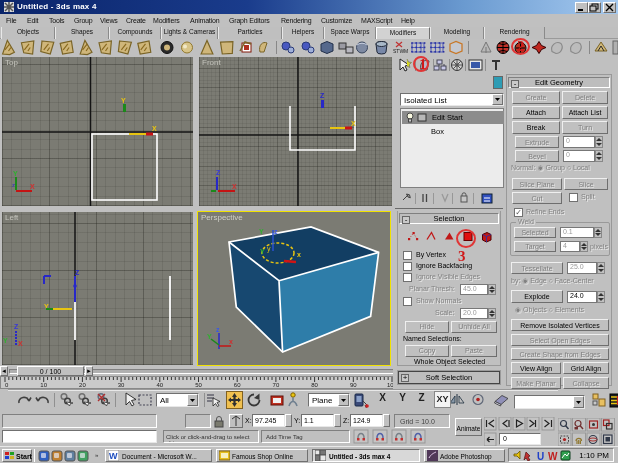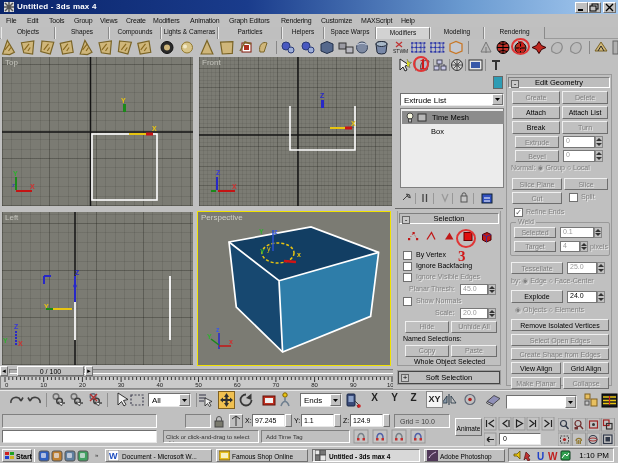--- a/index.html
+++ b/index.html
@@ -383,21 +383,21 @@
       <line x1="375.52" y1="0" x2="375.52" y2="3" stroke="#333" stroke-width="1"></line>
       <line x1="379.39" y1="0" x2="379.39" y2="3" stroke="#333" stroke-width="1"></line>
       <line x1="383.26" y1="0" x2="383.26" y2="3" stroke="#333" stroke-width="1"></line>
       <line x1="387.13" y1="0" x2="387.13" y2="3" stroke="#333" stroke-width="1"></line>
       <line x1="391" y1="0" x2="391" y2="5" stroke="#333" stroke-width="1"></line>
       <text x="391" y="10" font-size="6" fill="#222" text-anchor="middle">100</text>
       <text x="4" y="10" font-size="6" fill="#222">0</text>
     </svg>
 </div>
 
-<div class="abs" style="left:0;top:389px;width:550px;height:21px;background:#c0c0c0;border-top:1px solid #9a9a9a;box-shadow:inset 0 1px 0 #e8e8e8;" id="botbar">
+<div class="abs" style="left:8px;top:389px;width:550px;height:21px;background:#c0c0c0;border-top:1px solid #9a9a9a;box-shadow:inset 0 1px 0 #e8e8e8;" id="botbar">
 <svg class="abs" style="left:0;top:0" width="618" height="21" id="botbarsvg">
       <path d="M-5 4 A 5 4.5 0 0 1 5 2 M5 2 L2.5 -1.5 M5 2 L7 -1.5" transform="translate(16,9)" stroke="#404040" stroke-width="1.6" fill="none"></path>
       <path d="M-5 4 A 5 4.5 0 0 1 5 2 M5 2 L2.5 -1.5 M5 2 L7 -1.5" transform="translate(35,9) scale(-1,1)" stroke="#404040" stroke-width="1.6" fill="none"></path>
       <rect x="46" y="3" width="1" height="14" fill="#909090"></rect>
       <rect x="107" y="3" width="1" height="14" fill="#909090"></rect>
       <rect x="196" y="3" width="1" height="14" fill="#909090"></rect>
       <circle cx="56" cy="6.5" r="2.8" fill="none" stroke="#707070" stroke-width="1.5"></circle>
       <circle cx="59.5" cy="11" r="2.8" fill="none" stroke="#404040" stroke-width="1.5"></circle>
       <path d="M58 12 l3.5 4 l1 -2.5 l2.5 -0.5 Z" fill="#f0f0f0" stroke="#333" stroke-width="0.8"></path>
       <circle cx="74" cy="6.5" r="2.8" fill="none" stroke="#707070" stroke-width="1.5"></circle>
@@ -439,21 +439,21 @@
 <div class="abs raised" style="left:179px;top:4px;width:11px;height:12px">
       <svg width="9" height="10">
         <path d="M2 4 L7 4 L4.5 7 Z" fill="#000"></path>
       </svg>
     </div>
 <div class="abs" style="left:218px;top:1px;width:17px;height:18px;background:#f0c050;border:1px solid #806020;">
       <svg width="15" height="16">
         <path d="M7.5 1 L10 5 L8.6 5 L8.6 7 L11 7 L11 5.6 L14 8 L11 10.4 L11 9 L8.6 9 L8.6 11 L10 11 L7.5 15 L5 11 L6.4 11 L6.4 9 L4 9 L4 10.4 L1 8 L4 5.6 L4 7 L6.4 7 L6.4 5 L5 5 Z" fill="#303030"></path>
       </svg>
     </div>
-<div class="abs white-sunken" style="left:300px;top:3px;width:42px;height:14px;font-size:8px;padding:2px 0 0 3px;">Ends</div>
+<div class="abs white-sunken" style="left:300px;top:3px;width:42px;height:14px;font-size:8px;padding:2px 0 0 3px;">Plane</div>
 <div class="abs raised" style="left:330px;top:4px;width:11px;height:12px">
       <svg width="9" height="10">
         <path d="M2 4 L7 4 L4.5 7 Z" fill="#000"></path>
       </svg>
     </div>
 <div class="abs" style="left:368px;top:2px;width:13px;height:16px;font-size:10px;font-weight:bold;text-align:center;color:#222;">X</div>
 <div class="abs" style="left:388px;top:2px;width:13px;height:16px;font-size:10px;font-weight:bold;text-align:center;color:#222;">Y</div>
 <div class="abs" style="left:407px;top:2px;width:13px;height:16px;font-size:10px;font-weight:bold;text-align:center;color:#222;">Z</div>
 <div class="abs" style="left:426px;top:1px;width:17px;height:17px;background:#f4f4f4;border:1px solid #888;font-size:9px;font-weight:bold;text-align:center;color:#222;padding-top:2px;">XY</div>
 <div class="abs white-sunken" style="left:506px;top:5px;width:71px;height:14px;"></div>
@@ -659,34 +659,34 @@
       <rect x="72" y="3" width="13" height="10" fill="#e8e8e8" stroke="#333"></rect>
       <rect x="74" y="5" width="9" height="6" fill="#3858a8"></rect>
       <path d="M95 4 h8 M99 4 v9" stroke="#333" stroke-width="2"></path>
       <rect x="18" y="2" width="1" height="12" fill="#909090"></rect>
       <rect x="36" y="2" width="1" height="12" fill="#909090"></rect>
       <rect x="52" y="2" width="1" height="12" fill="#909090"></rect>
       <rect x="68" y="2" width="1" height="12" fill="#909090"></rect>
       <rect x="88" y="2" width="1" height="12" fill="#909090"></rect>
     </svg>
   <div class="abs" style="left:100px;top:20px;width:10px;height:13px;background:#2e9cb4;border:1px solid #666;"></div>
-  <div class="abs white-sunken" style="left:7px;top:37px;width:104px;height:13px;font-size:8px;padding:2px 0 0 3px;">Extrude List</div>
+  <div class="abs white-sunken" style="left:7px;top:37px;width:104px;height:13px;font-size:8px;padding:2px 0 0 3px;">Isolated List</div>
   <div class="abs raised" style="left:99px;top:38px;width:11px;height:11px">
       <svg width="9" height="9">
         <path d="M2 3 L7 3 L4.5 6 Z" fill="#000"></path>
       </svg>
     </div>
   <div class="abs" style="left:7px;top:52px;width:104px;height:80px;background:#ececec;border:1px solid #808080;">
     <div class="abs" style="left:1px;top:2px;width:102px;height:13px;background:#8c8c8c;">
       <svg class="abs" style="left:3px;top:1px" width="24" height="11">
           <circle cx="5" cy="4" r="3" fill="#f8f8e0" stroke="#444"></circle>
           <rect x="3.5" y="7" width="3" height="3" fill="#ccc" stroke="#444"></rect>
           <rect x="13" y="2" width="8" height="7" fill="#b8b8b8" stroke="#333"></rect>
         </svg>
-      <span style="position:absolute;left:30px;top:2px;font-size:7.5px;color:#000;">Time Mesh</span>
+      <span style="position:absolute;left:30px;top:2px;font-size:7.5px;color:#000;">Edit Start</span>
     </div>
     <span style="position:absolute;left:30px;top:18px;font-size:7.5px;color:#000;">Box</span>
   </div>
   <svg class="abs" style="left:7px;top:134px" width="100" height="16" id="stackbtns">
       <path d="M3 10 L8 5 M6.5 4 l3 0.8 l0.8 3 l-2.3 -0.8 Z" stroke="#444" stroke-width="1" fill="#999"></path>
       <path d="M23 4 v8 M26.5 4 v8" stroke="#444" stroke-width="1.3"></path>
       <path d="M42 4 L45 11 L48 4" stroke="#999" stroke-width="1.3" fill="none"></path>
       <rect x="61" y="6" width="6" height="6" fill="#c6c6c6" stroke="#555"></rect>
       <path d="M62 6 V4.8 a2 2 0 0 1 4 0 V6" fill="none" stroke="#555"></path>
       <rect x="82" y="4" width="10" height="9" fill="#3050c0" stroke="#123"></rect>

